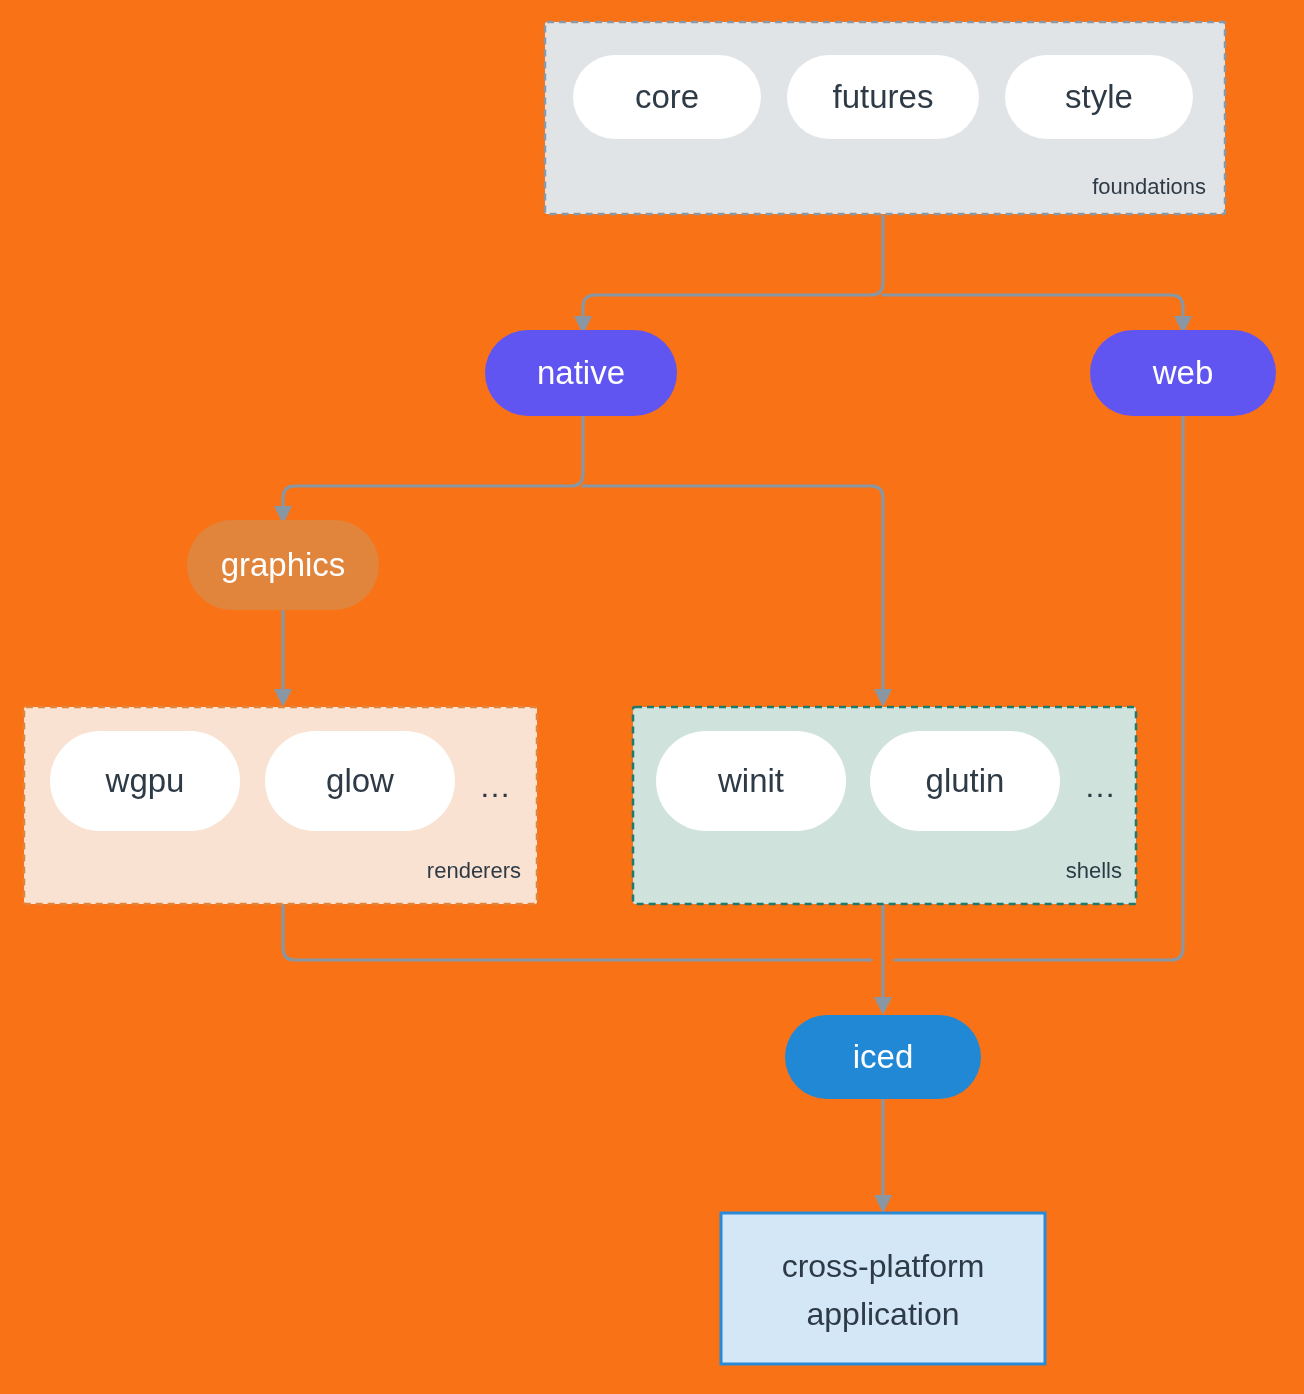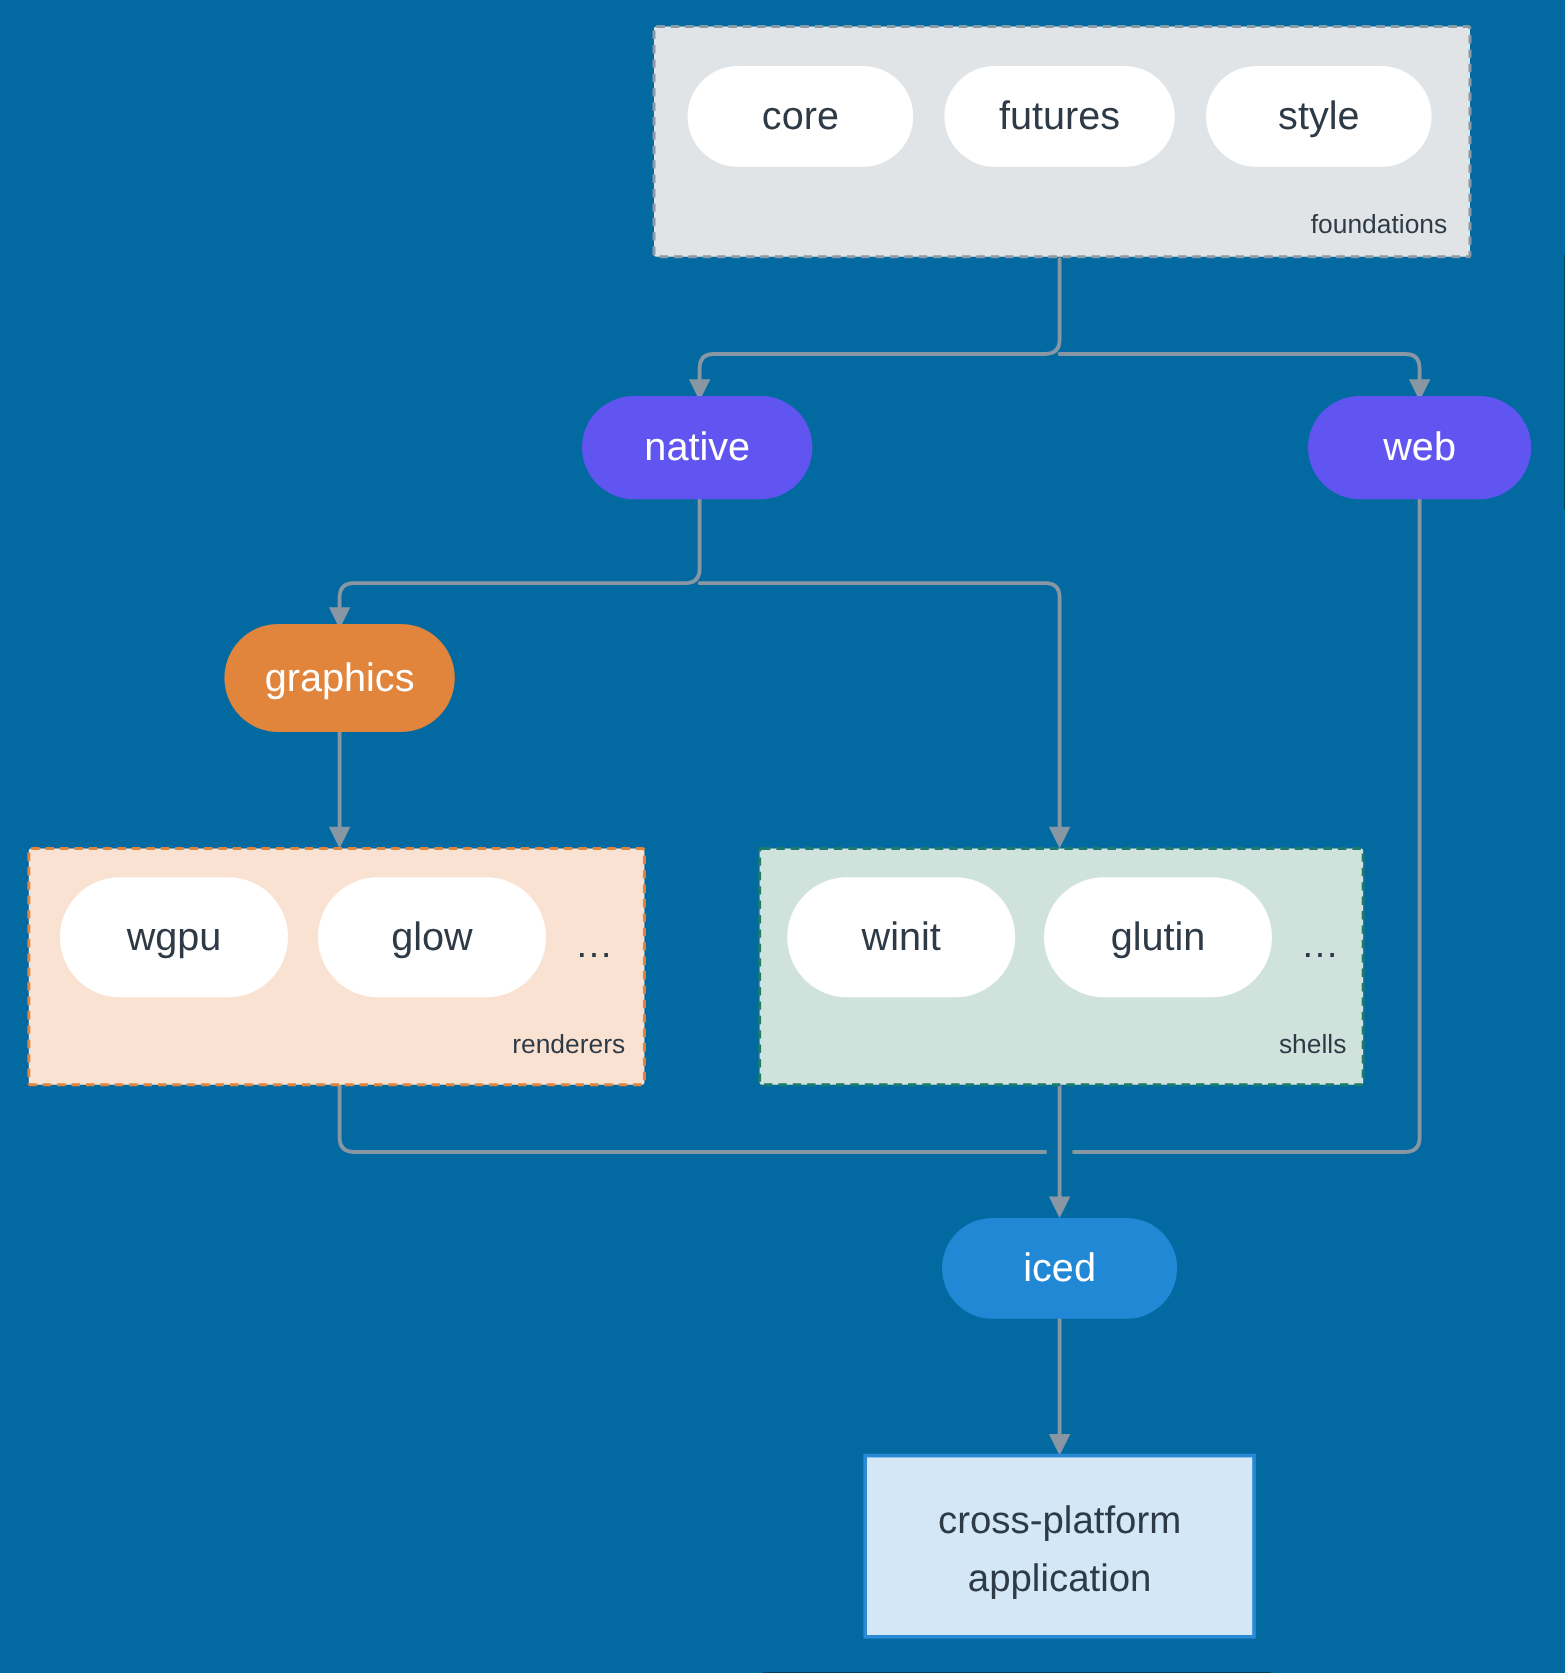--- a/index.html
+++ b/index.html
@@ -4,21 +4,21 @@
 <style>
   html, body {
     margin: 0;
     padding: 0;
     background: #000000;
   }
   #stage {
     position: relative;
     width: 1304px;
     height: 1394px;
-    background: #0369a1;
+    background: #f97316;
     overflow: hidden;
     font-family: "Liberation Sans", "DejaVu Sans", sans-serif;
   }
   #diagram-svg {
     position: absolute;
     left: 0;
     top: 0;
     width: 1304px;
     height: 1394px;
     display: block;

